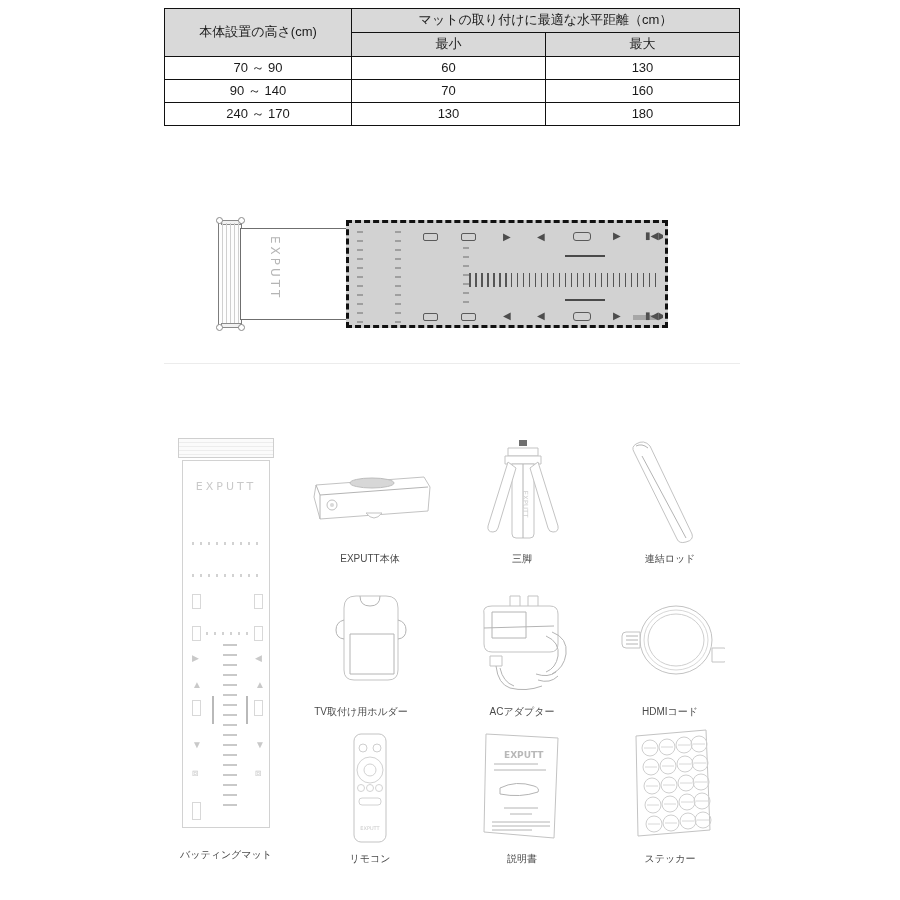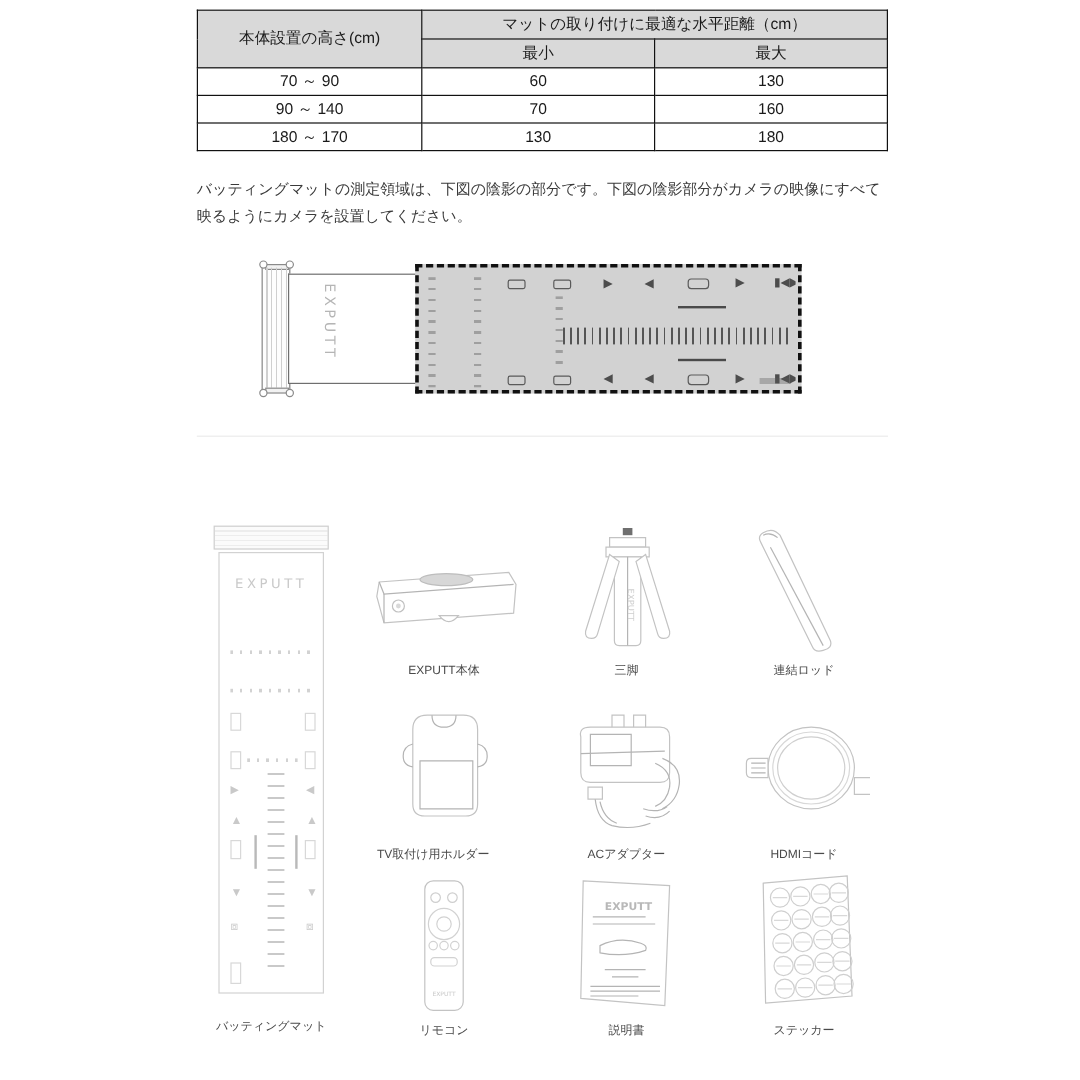--- a/index.html
+++ b/index.html
@@ -171,28 +171,27 @@
         <td>70 ～ 90</td>
         <td>60</td>
         <td>130</td>
       </tr>
       <tr class="body-row">
         <td>90 ～ 140</td>
         <td>70</td>
         <td>160</td>
       </tr>
       <tr class="body-row">
-        <td>180 ～ 170</td>
+        <td>240 ～ 170</td>
         <td>130</td>
         <td>180</td>
       </tr>
     </tbody>
   </table>
 
-  <div class="note">バッティングマットの測定領域は、下図の陰影の部分です。下図の陰影部分がカメラの映像にすべて映るようにカメラを設置してください。</div>
 
   <div class="diagram">
 
     <div class="roll">
       <div class="roll-lines"></div>
     </div>
     <div class="roll-cap" style="left:-2px;top:-1px;"></div>
     <div class="roll-cap" style="left:20px;top:-1px;"></div>
     <div class="roll-cap" style="left:-2px;top:106px;"></div>
     <div class="roll-cap" style="left:20px;top:106px;"></div>

